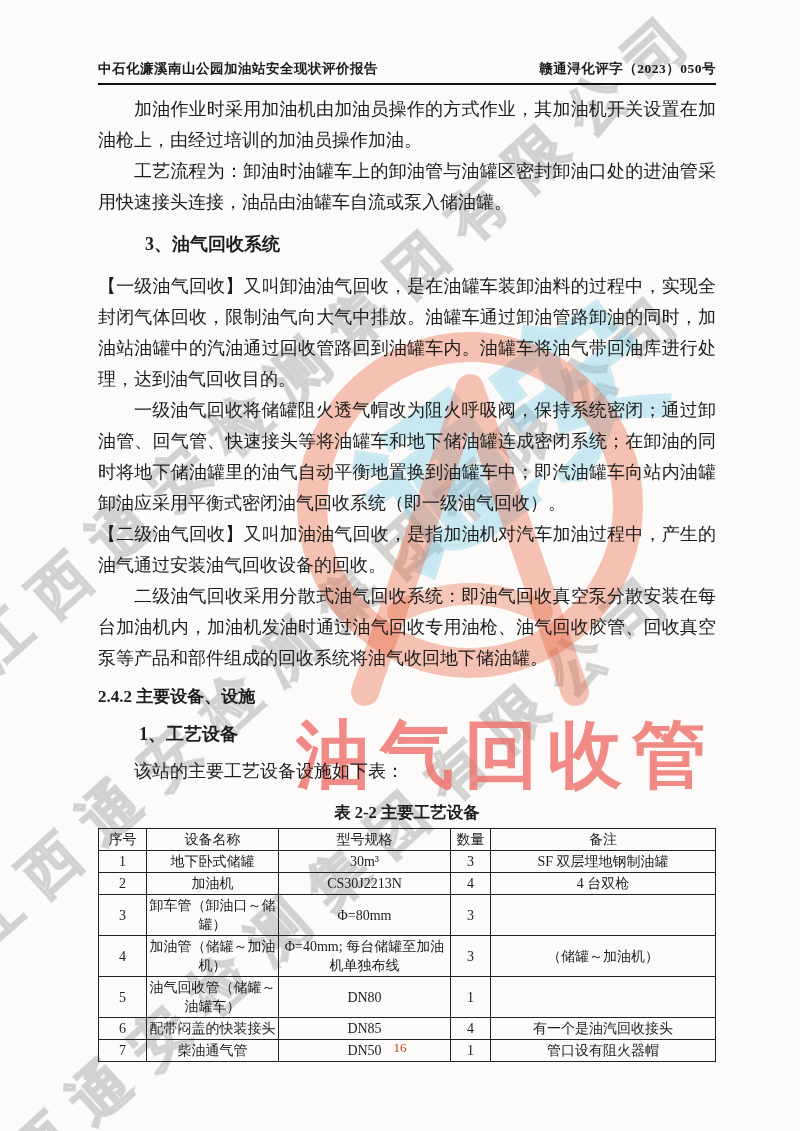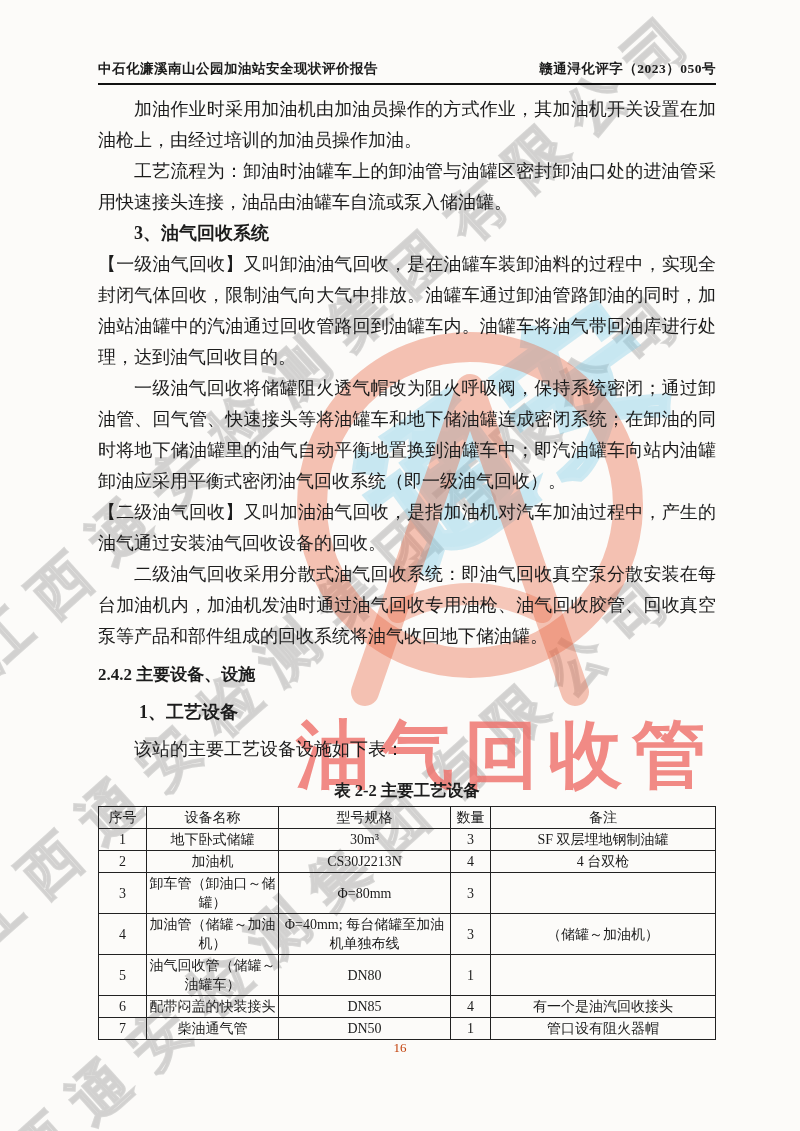--- a/index.html
+++ b/index.html
@@ -42,21 +42,21 @@
   
   .content{position:absolute;left:98px;top:60px;width:618px;z-index:1;}
   .doc-header{
     display:flex;justify-content:space-between;align-items:flex-start;
     border-bottom:2px solid #111;padding-bottom:5px;
     font-size:13.5px;font-weight:bold;letter-spacing:0.5px;
   }
   .body-text{margin-top:9px;}
   p{margin:0;font-size:18px;line-height:31px;text-align:justify;}
   .ind{text-indent:2em;}
-  .sec-h{margin:0;font-size:18px;line-height:31px;font-weight:bold;text-indent:2em;}
+  .sec-h{margin:11px;font-size:18px;line-height:31px;font-weight:bold;text-indent:2em;}
   .sec-h2{margin:6px 0 0 0;font-size:17px;line-height:33px;font-weight:bold;}
   .sec-h3{margin:5px;font-size:18px;line-height:33px;font-weight:bold;text-indent:2em;}
   .tbl-title{margin:12px 0 2px 0;text-align:center;font-size:16.5px;line-height:27px;font-weight:bold;}
 
   table{border-collapse:collapse;width:100%;table-layout:fixed;background:transparent;}
   th,td{
     border:1px solid #222;
     font-size:14px;line-height:19px;
     padding:1px 2px;text-align:center;vertical-align:middle;
     font-weight:normal;overflow:hidden;margin-left:25px;

